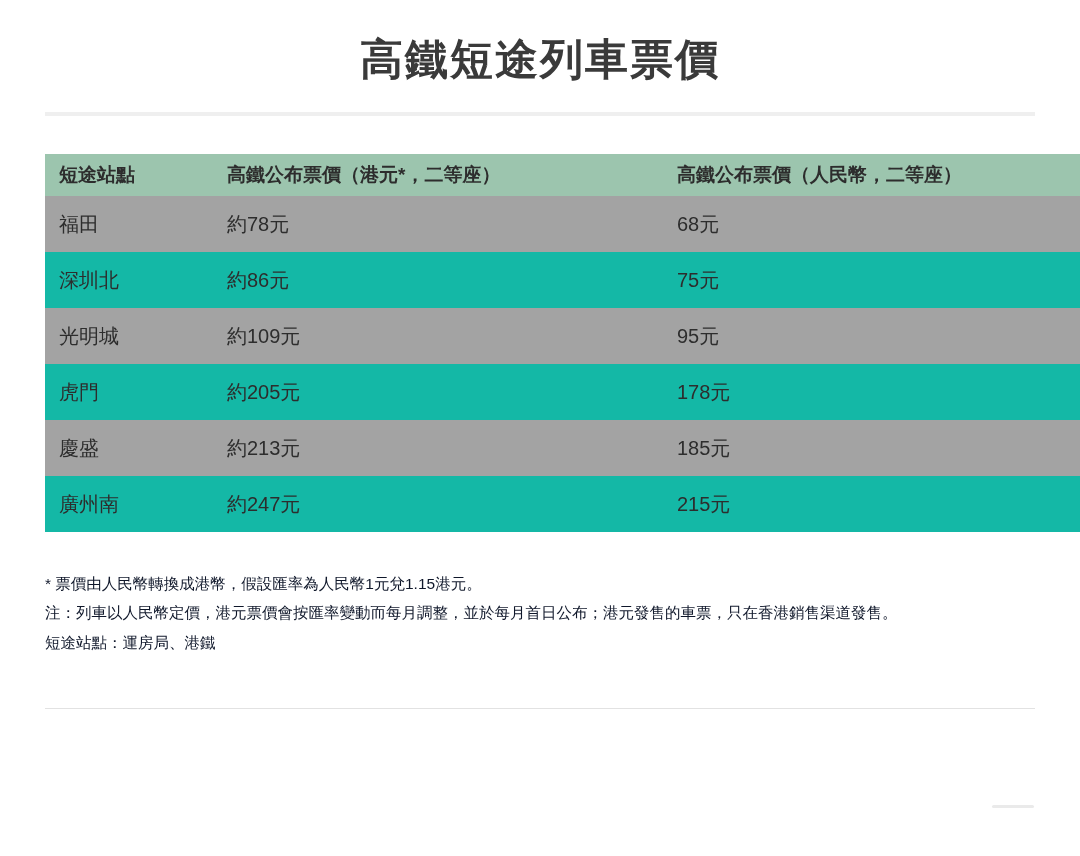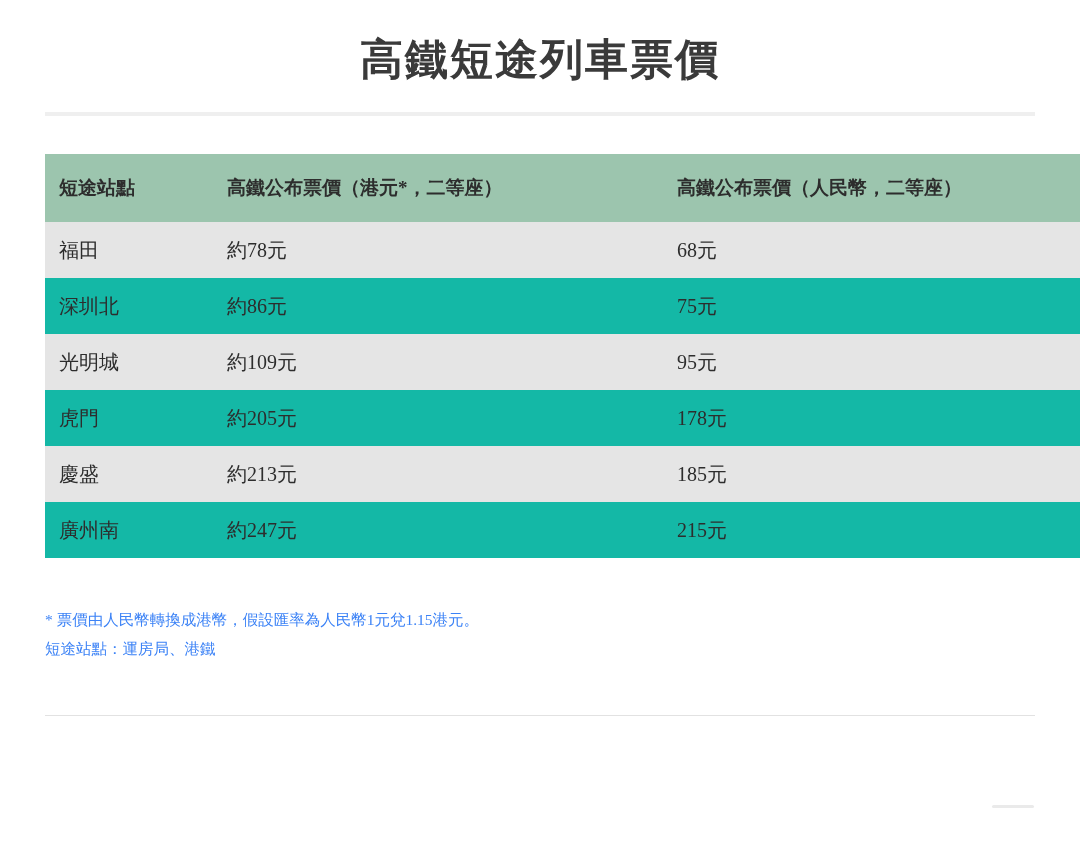--- a/index.html
+++ b/index.html
@@ -13,21 +13,20 @@
     font-family: "Liberation Sans", "DejaVu Sans", sans-serif;
     color: #1a1a1a;
     position: relative;
     overflow: hidden;
   }
   .page {
     width: 1080px;
     height: 856px;
     box-sizing: border-box;
     position: relative;
-    font-family: Liberation Serif, serif;
   }
   .title {
     text-align: center;
     font-size: 43px;
     font-weight: bold;
     letter-spacing: 2px;
     color: #3a3a3a;
     padding-top: 34px;
     line-height: 1.2;
   }
@@ -45,49 +44,49 @@
     width: 100%;
     border-collapse: collapse;
     table-layout: fixed;
   }
   thead th {
     background: #9cc5ae;
     color: #2d2d2d;
     font-size: 19px;
     font-weight: bold;
     text-align: left;
-    padding: 22px 14px;
+    padding: 9px 14px;
     line-height: 1.3;
     vertical-align: middle;
   }
   thead th.col-station { width: 140px; }
   thead th.col-hkd { width: 422px; }
   thead th.col-rmb { width: 428px; }
 
   tbody td {
     font-size: 20px;
     padding: 15px 14px;
     vertical-align: middle;
     color: #2d2d2d;
     line-height: 1.3;
   }
   tbody tr.odd td {
-    background: #e5e5e5;
+    background: #a3a3a3;
   }
   tbody tr.even td {
     background: #14b8a6;
   }
   tbody td.station {
     font-weight: normal;
   }
   .notes {
     width: 990px;
-    margin: 48px auto 0 auto;
+    margin: 38px auto 0 auto;
     font-size: 15.5px;
-    color: #3b82f6;
+    color: #0f172a;
     line-height: 1.75;
   }
   .notes p {
     margin: 0 0 2px 0;
   }
   .bottom-rule {
     width: 990px;
     height: 1px;
     background: #e2e2e2;
     margin: 52px auto 0 auto;
@@ -149,19 +148,20 @@
           <td class="station">廣州南</td>
           <td>約247元</td>
           <td>215元</td>
         </tr>
       </tbody>
     </table>
   </div>
 
   <div class="notes">
     <p>* 票價由人民幣轉換成港幣，假設匯率為人民幣1元兌1.15港元。</p>
+    <p>注：列車以人民幣定價，港元票價會按匯率變動而每月調整，並於每月首日公布；港元發售的車票，只在香港銷售渠道發售。</p>
     <p>短途站點：運房局、港鐵</p>
   </div>
 
   <div class="bottom-rule"></div>
   <div class="bottom-mark"></div>
 
 </div>
 
 </body></html>

